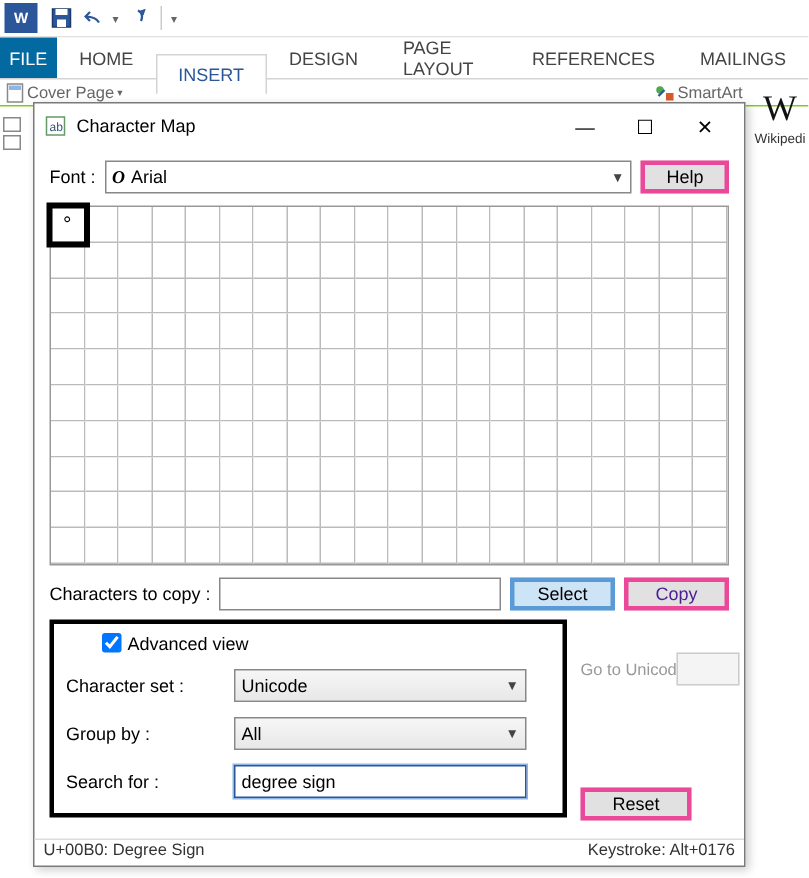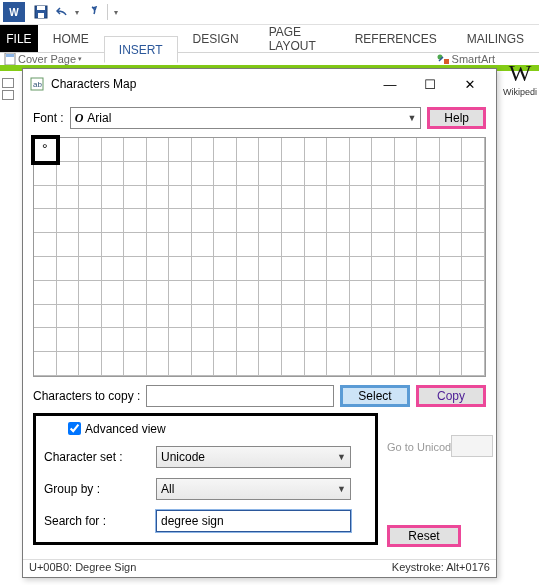--- a/index.html
+++ b/index.html
@@ -7,26 +7,26 @@
 
 
 .qat { height: 25px; background: #fff; border-bottom: 1px solid #e0e0e0; display: flex; align-items: center; padding: 0 3px; gap: 2px; }
 .qat-icon { width: 20px; height: 20px; display: flex; align-items: center; justify-content: center; font-size: 12px; cursor: pointer; }
 .word-appicon { width: 22px; height: 20px; background: #2b579a; color: #fff; font-size: 10px; font-weight: bold; display: flex; align-items: center; justify-content: center; margin-right: 4px; }
 .qat-sep { width: 1px; height: 16px; background: #ccc; margin: 0 4px; }
 .qat-dropdown { font-size: 8px; color: #666; }
 
 
 .ribbon-tabs { height: 28px; display: flex; align-items: stretch; background: #fff; border-bottom: 1px solid #d4d4d4; }
-.tab-file { width: 56px; background: #000000; color: #fff; display: flex; align-items: center; justify-content: center; font-size: 12px; cursor: pointer; }
+.tab-file { width: 56px; background: #0369a1; color: #fff; display: flex; align-items: center; justify-content: center; font-size: 12px; cursor: pointer; }
 .tab { padding: 0 14px; display: flex; align-items: center; font-size: 12px; color: #444; cursor: pointer; border: 1px solid transparent; }
 .tab.active { border: 1px solid #d4d4d4; border-bottom: 1px solid #fff; color: #2b579a; background: #fff; position: relative; top: 11px; }
 
 
-.ribbon-content { height: 18px; border-bottom: 6px solid #84cc16; font-size: 11px; color: #666; padding: 1px 4px; display: flex; align-items: center; gap: 6px; overflow: hidden; text-align: right; }
+.ribbon-content { height: 18px; border-bottom: 1px solid #84cc16; font-size: 11px; color: #666; padding: 1px 4px; display: flex; align-items: center; gap: 6px; overflow: hidden; text-align: right; }
 .rc-btn { display: flex; align-items: center; gap: 2px; white-space: nowrap; }
 .rc-dd { font-size: 7px; }
 
 
 .wiki { position: absolute; right: 2px; top: 60px; width: 34px; text-align: center; }
 .wiki-logo { font-size: 24px; font-family: 'Times New Roman', serif; color: #111; }
 .wiki-text { font-size: 9px; color: #333; }
 
 
 .leftmarks { position: absolute; left: 2px; top: 78px; width: 14px; }
@@ -143,21 +143,21 @@
 </div>
 
 <div class="dialog">
   <div class="titlebar">
     <div class="titlebar-icon">
       <svg width="14" height="14" viewBox="0 0 14 14">
           <rect x="1" y="1" width="12" height="12" fill="#fff" stroke="#696"></rect>
           <text x="3" y="10" font-size="8" fill="#357">ab</text>
         </svg>
     </div>
-    <div class="titlebar-text">Characters Map</div>
+    <div class="titlebar-text">Character Map</div>
     <div class="titlebar-btn">—</div>
     <div class="titlebar-btn">☐</div>
     <div class="titlebar-btn">✕</div>
   </div>
 
   <div class="dialog-body">
 
     <div class="font-row">
       <span class="lbl">Font :</span>
       <div class="font-select">

